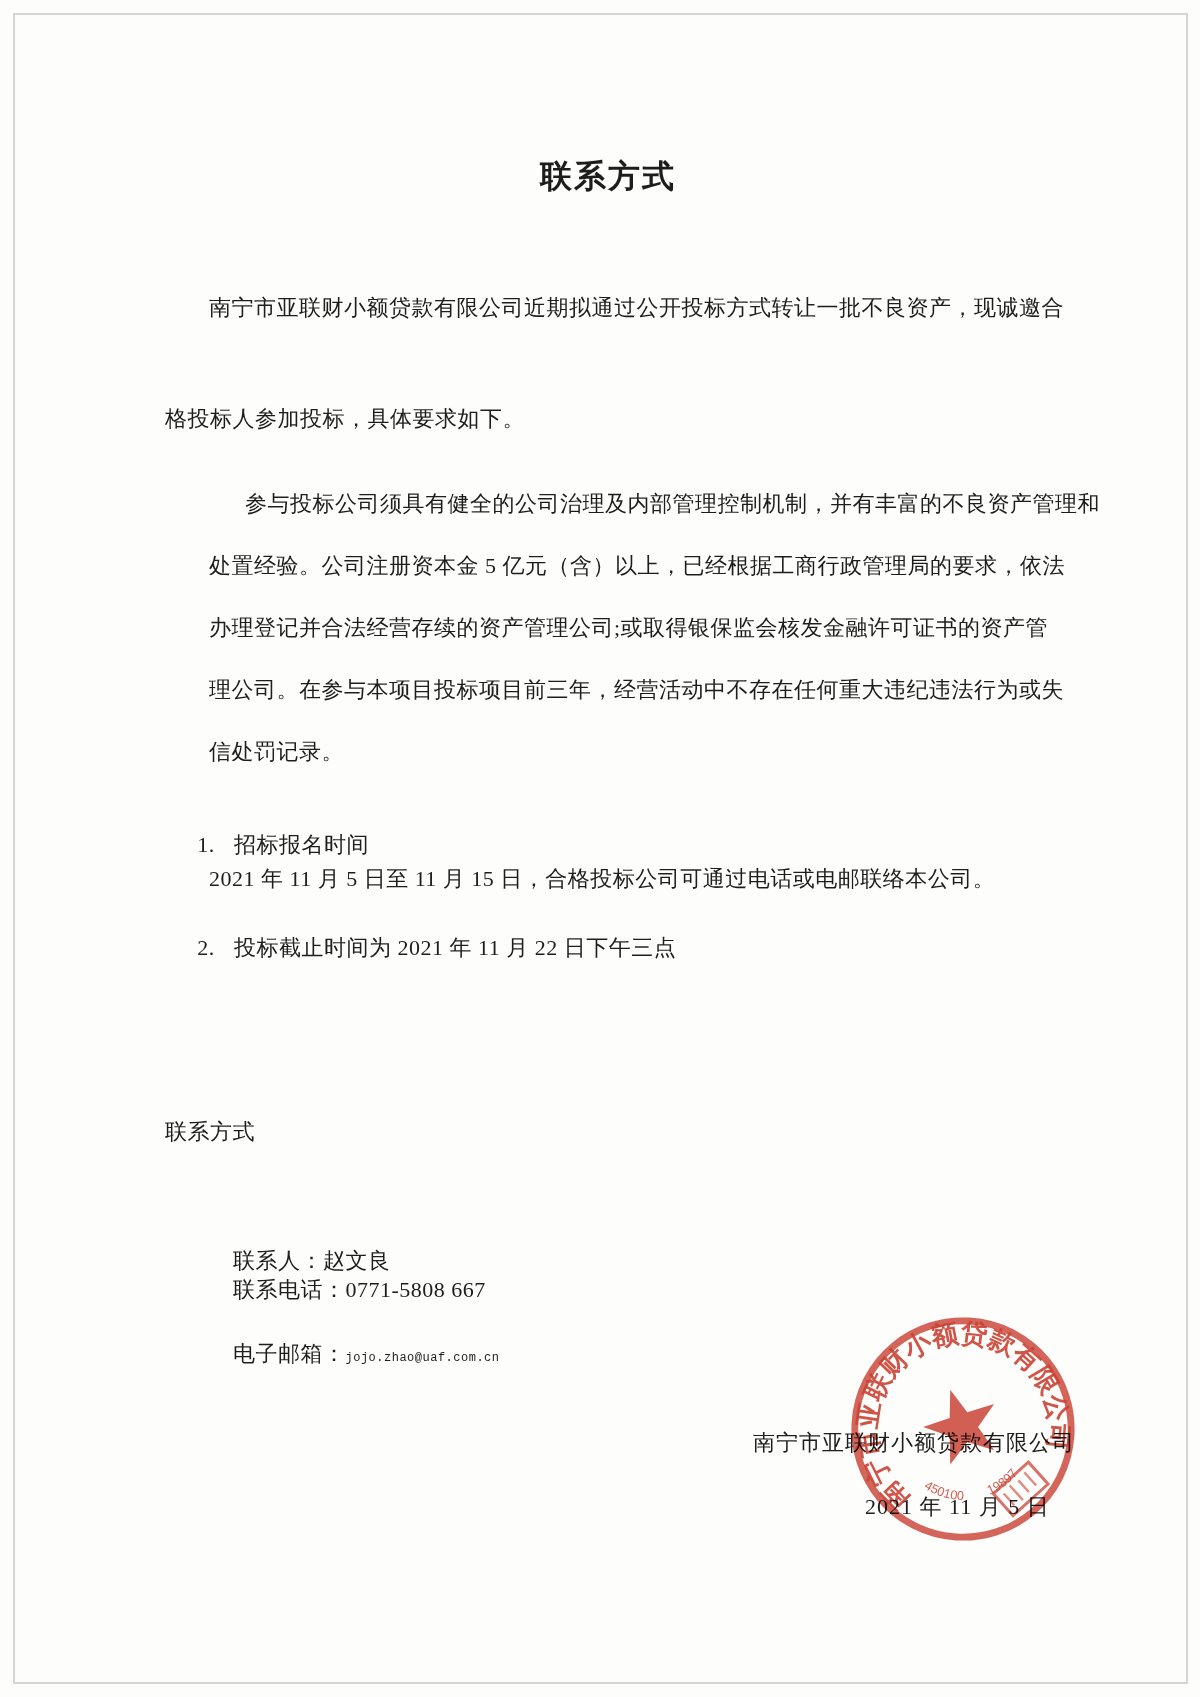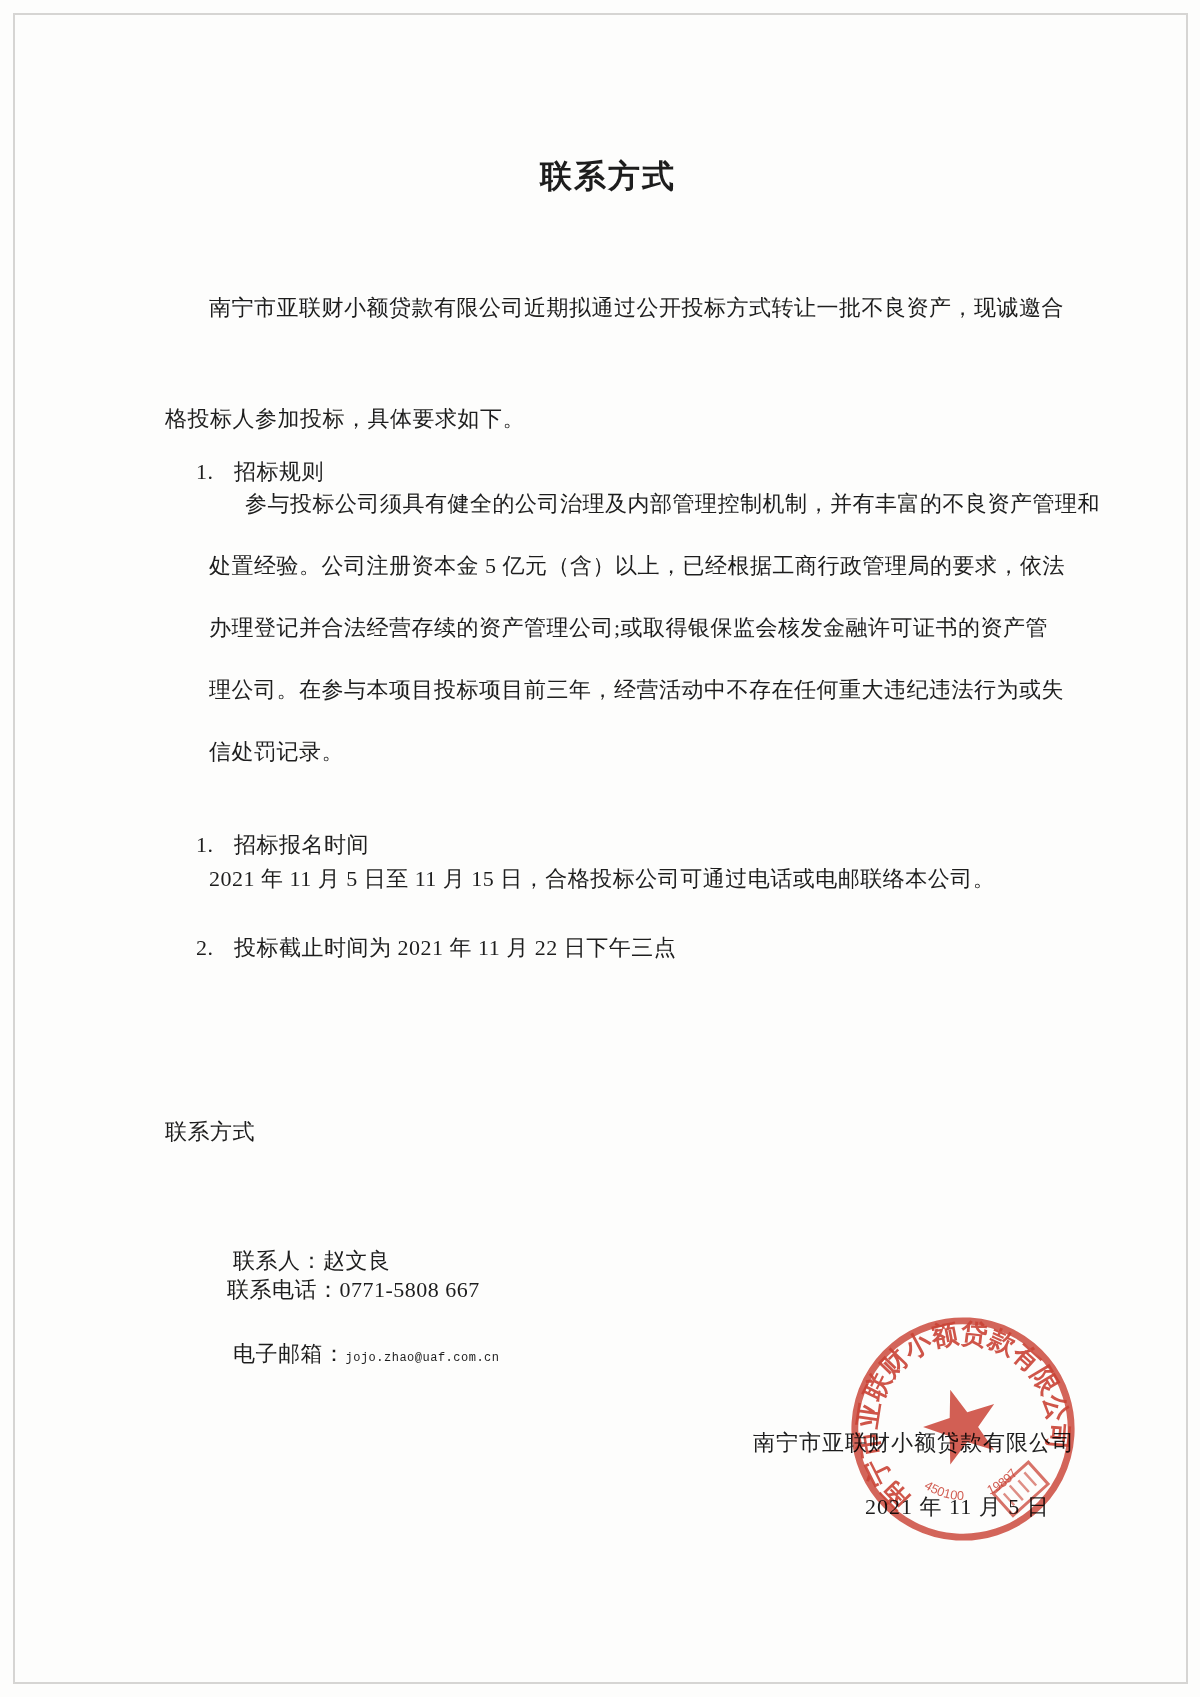--- a/index.html
+++ b/index.html
@@ -18,20 +18,21 @@
     position:absolute; left:13px; top:13px; right:12px; bottom:13px;
     border:2px solid #d6d5d3;
     pointer-events:none;
   }
   .line {
     position:absolute;
     font-size:22px;
     line-height:30px;
     white-space:pre;
     letter-spacing:0.5px;
+    text-align:center;
   }
   .title {
     position:absolute;
     font-size:32px;
     font-weight:bold;
     letter-spacing:2px;
     white-space:pre;
   }
   .num { display:inline-block; min-width:20px; }
   .gap { display:inline-block; width:18px; }
@@ -59,23 +60,20 @@
 <body>
 
 <div class="page">
   <div class="scan-border"></div>
 
   <div class="title" style="left:540px; top:155px;">联系方式</div>
 
   <div class="line" style="left:209px; top:293px;">南宁市亚联财小额贷款有限公司近期拟通过公开投标方式转让一批不良资产，现诚邀合</div>
   <div class="line" style="left:165px; top:356px;margin-top:48px;">格投标人参加投标，具体要求如下。</div>
 
-  <div class="line" style="left:172px; top:427px;">
-    <span class="num">1.</span><span class="gap"></span><span>招标规则</span>
-  </div>
 
   <div class="line" style="left:209px; top:489px;margin-left:36px;">参与投标公司须具有健全的公司治理及内部管理控制机制，并有丰富的不良资产管理和</div>
   <div class="line" style="left:209px; top:551px;">处置经验。公司注册资本金 5 亿元（含）以上，已经根据工商行政管理局的要求，依法</div>
   <div class="line" style="left:209px; top:613px;">办理登记并合法经营存续的资产管理公司;或取得银保监会核发金融许可证书的资产管</div>
   <div class="line" style="left:209px; top:675px;">理公司。在参与本项目投标项目前三年，经营活动中不存在任何重大违纪违法行为或失</div>
   <div class="line" style="left:209px; top:737px;">信处罚记录。</div>
 
   <div class="line" style="left:172px; top:800px;">
     <span class="num">1.</span><span class="gap"></span><span>招标报名时间</span>
   </div>
@@ -83,21 +81,21 @@
 
   <div class="line" style="left:172px; top:903px;">
     <span class="num">2.</span><span class="gap"></span><span>投标截止时间为 2021 年 11 月 22 日下午三点</span>
   </div>
 
   <div class="line" style="left:165px; top:1117px;">联系方式</div>
 
   <div class="line" style="left:209px; top:1216px;">
     <span>联系人：</span><span>赵文良</span>
   </div>
-  <div class="line" style="left:203px; top:1245px;">
+  <div class="line" style="left:209px; top:1245px;">
     <span>联系电话：</span><span>0771-5808 667</span>
   </div>
   <div class="line" style="left:209px; top:1309px;">
     <span>电子邮箱：</span><span class="mono">jojo.zhao@uaf.com.cn</span>
   </div>
 
   <div class="signature" style="left:753px; top:1428px;">南宁市亚联财小额贷款有限公司</div>
   <div class="signature" style="left:865px; top:1492px;">2021 年 11 月 5 日</div>
 
   <div class="seal">

